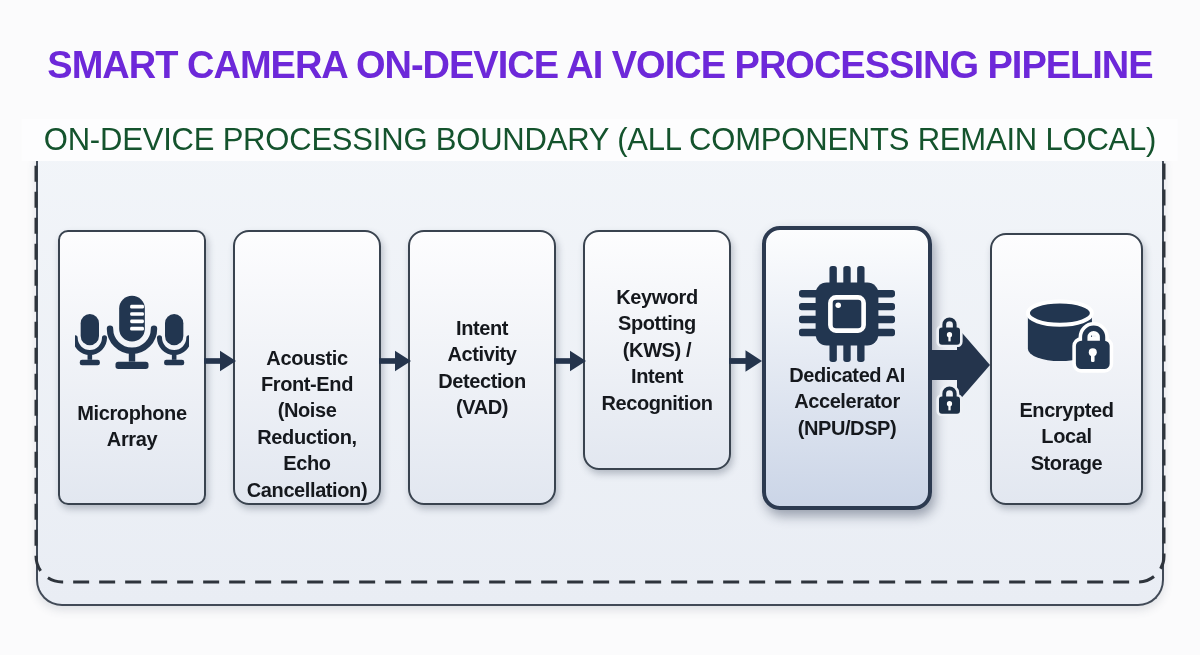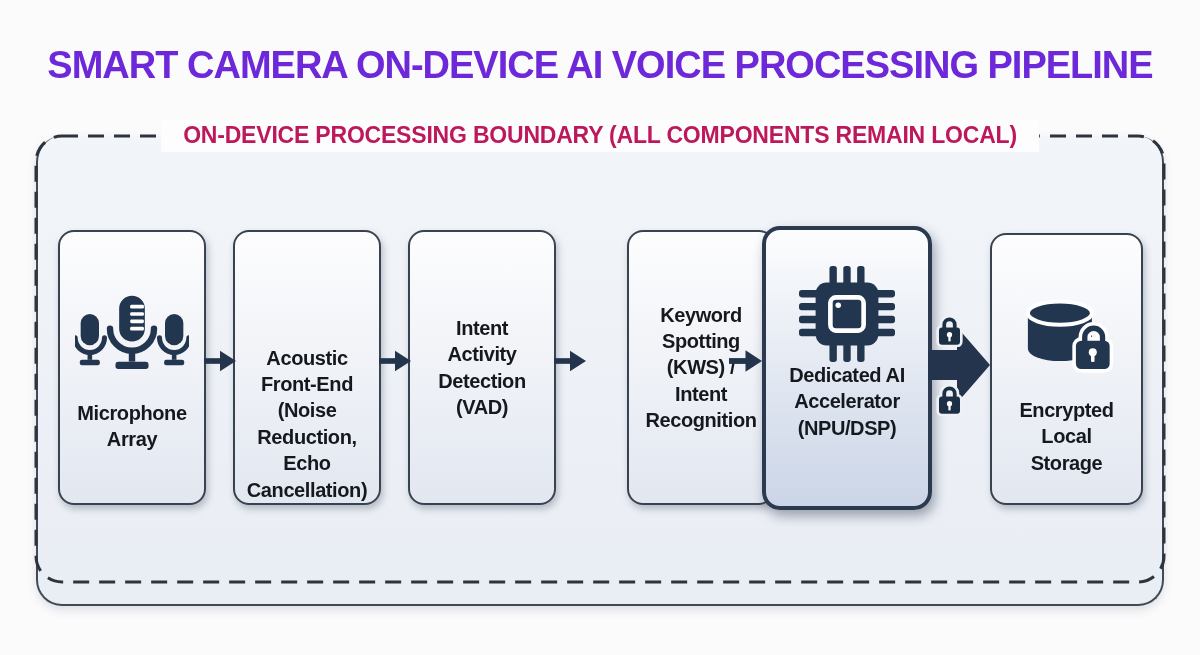--- a/index.html
+++ b/index.html
@@ -25,39 +25,39 @@
     position:absolute;left:36px;top:136px;width:1128px;height:470px;
     box-sizing:border-box;border:2.5px solid #414a57;border-top:0;
     border-radius:26px;
     background:linear-gradient(180deg,#f2f5f9 0%,#e9edf4 100%);
     box-shadow:0 4px 10px rgba(70,80,100,.16);
   }
   .dash-svg{position:absolute;left:33px;top:133px;}
   .boundary-label{
     position:absolute;top:119px;left:50%;transform:translateX(-50%);
     background:#fdfdfe;padding:3px 22px;white-space:nowrap;
-    font-size:23px;font-weight:bold;letter-spacing:-0.2px;color:#be185d;
+    font-size:31px;font-weight:normal;letter-spacing:-0.2px;color:#14532d;
   }
   .node{
     position:absolute;box-sizing:border-box;
     border:2.5px solid var(--box-border);border-radius:16px;
     background:linear-gradient(180deg,#fdfdfe 0%,#e2e7f0 100%);
     box-shadow:2px 4px 7px rgba(50,62,84,.30);
     display:flex;flex-direction:column;align-items:center;
     text-align:center;
   }
   .node-label{
     font-size:20px;font-weight:bold;line-height:1.32;
     letter-spacing:-0.4px;color:var(--text);white-space:pre-line;
   }
-  .n1{left:58px;top:230px;width:148px;height:275px;padding-top:60px;}
+  .n1{left:58px;top:230px;width:148px;height:275px;padding-top:60px;border-radius:10px;}
   .n1 .node-label{margin-top:20px;}
   .n2{left:233px;top:230px;width:148px;height:275px;justify-content:flex-end;}
   .n3{left:408px;top:230px;width:148px;height:275px;justify-content:center;}
-  .n4{left:583px;top:230px;width:148px;height:275px;justify-content:center;margin-left:44px;}
+  .n4{left:583px;top:230px;width:148px;height:240px;justify-content:center;}
   .n5{
     left:762px;top:226px;width:170px;height:284px;padding-top:36px;
     border:4px solid var(--box-border-strong);border-radius:18px;
     background:linear-gradient(180deg,#fcfdfe 0%,#cbd5e7 100%);
     box-shadow:3px 6px 12px rgba(40,52,76,.42);
   }
   .n5 .node-label{}
   .n6{left:990px;top:233px;width:153px;height:272px;padding-top:62px;}
   .n6 .node-label{margin-top:18px;}
   .icon{color:var(--navy);display:block;}

